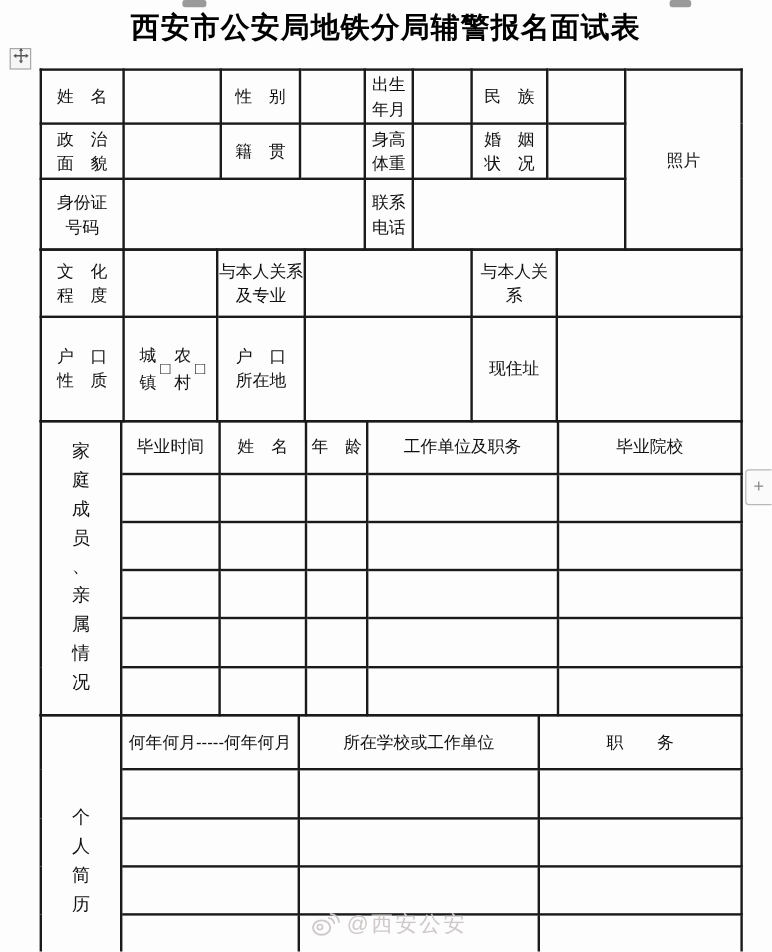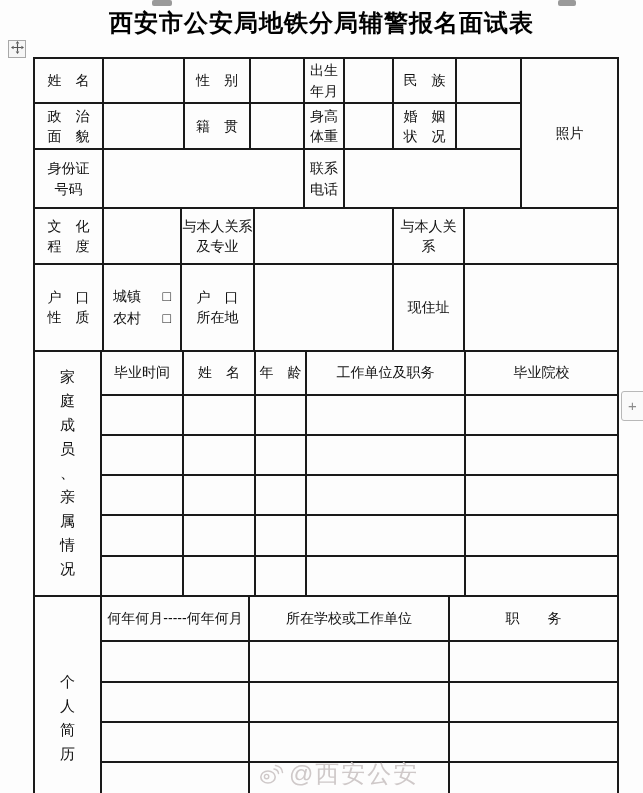--- a/index.html
+++ b/index.html
@@ -19,26 +19,26 @@
     border:1px solid #b8b8b8; border-radius:3px; background:#fafafa; color:#8a8a8a;
     font-size:15px; line-height:28px; text-indent:6px; }
 
   .form-wrap { position:absolute; top:57px; left:33px; width:584px; }
   table { border-collapse:collapse; table-layout:fixed; width:584px; }
   table + table { margin-top:-2px; }
   td { border:2px solid #1a1a1a; text-align:center; vertical-align:middle;
     font-size:14px; line-height:1.45; color:#111; padding:0; white-space:pre-line; overflow:hidden; }
 
   .vlabel { line-height:24px; font-size:15px; }
-  .hukou-opts { display:flex; flex-direction:column; justify-content:center; height:100%; padding:0 9px; }
+  .hukou-opts { display:flex; flex-direction:row; justify-content:center; height:100%; padding:0 9px; }
   .hukou-row { display:flex; justify-content:space-between; align-items:center; line-height:22px; }
   .checkbox-glyph { font-size:14px; }
 
   .watermark { position:absolute; left:258px; top:758px; display:flex; align-items:center; gap:5px;
-    color:#cfc9c9; font-size:24px; letter-spacing:2px; }
+    color:#cfc9c9; font-size:18px; letter-spacing:2px; }
   .watermark svg { display:block; }
 </style>
 </head>
 <body>
 
 <div class="page">
 
   <div class="scan-artifact artifact-a"></div>
   <div class="scan-artifact artifact-b"></div>
 

